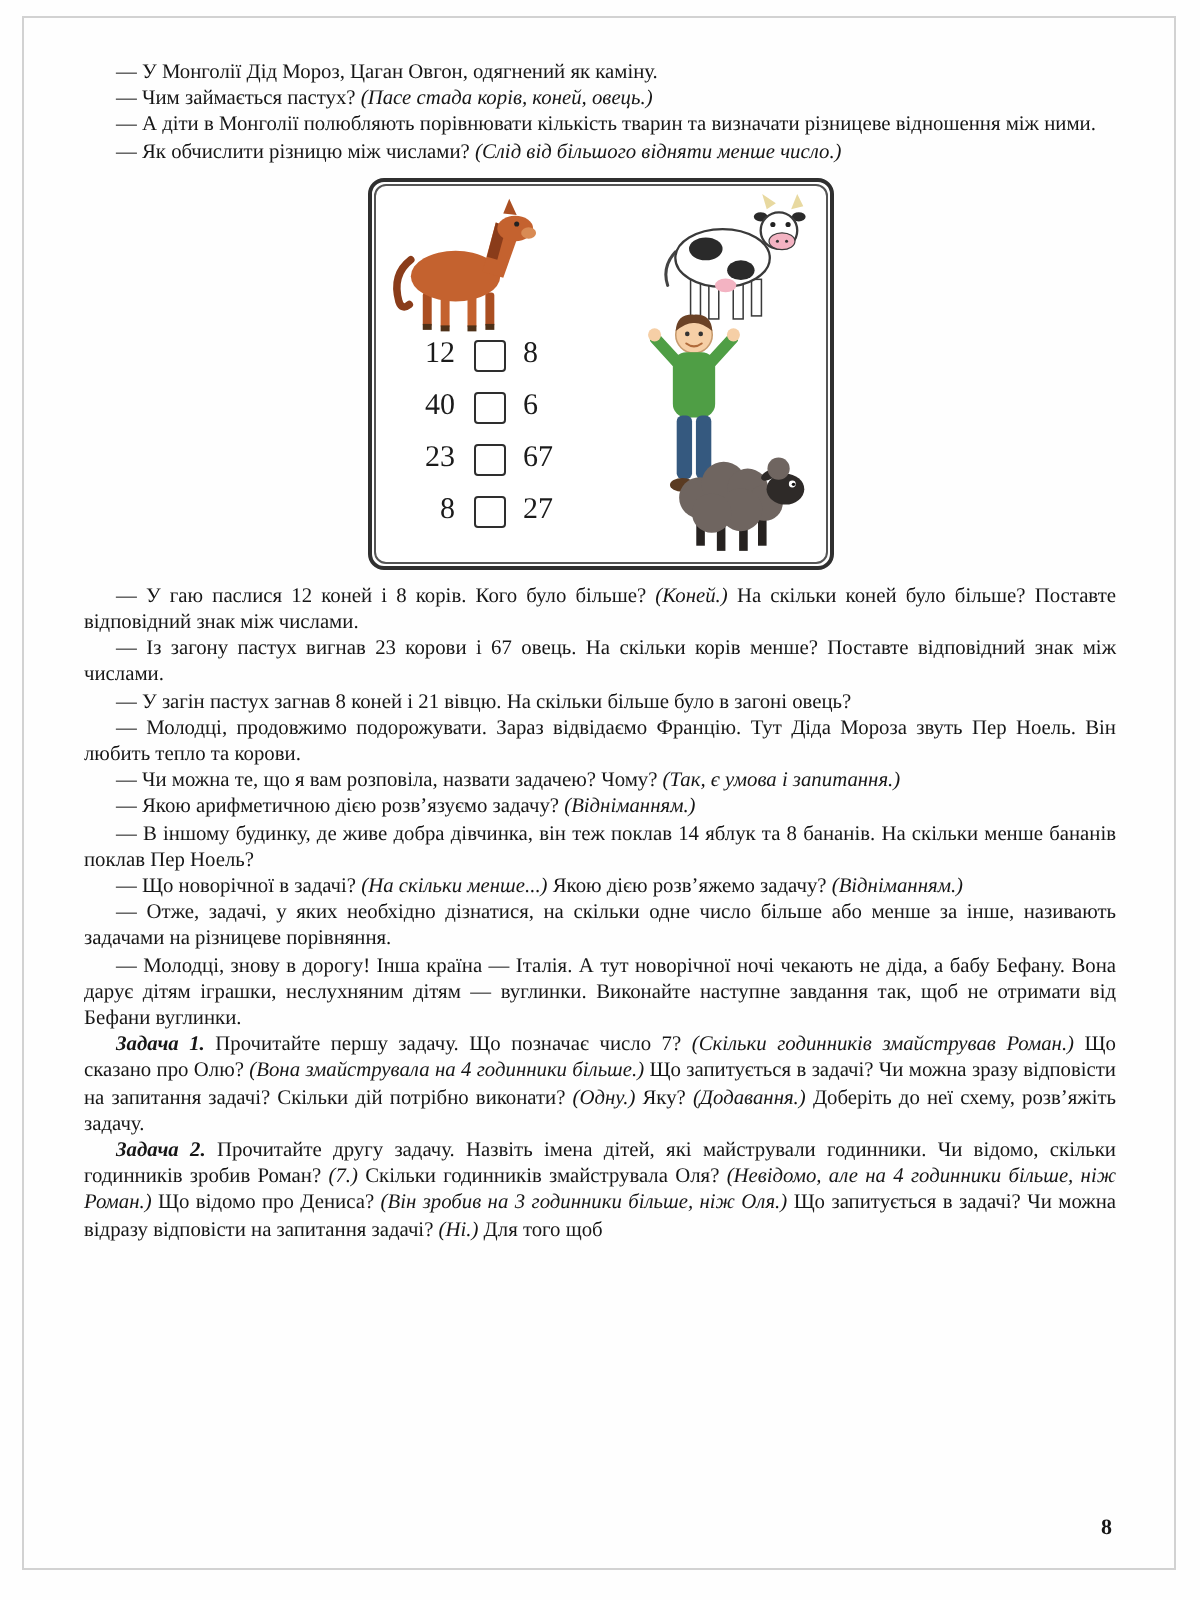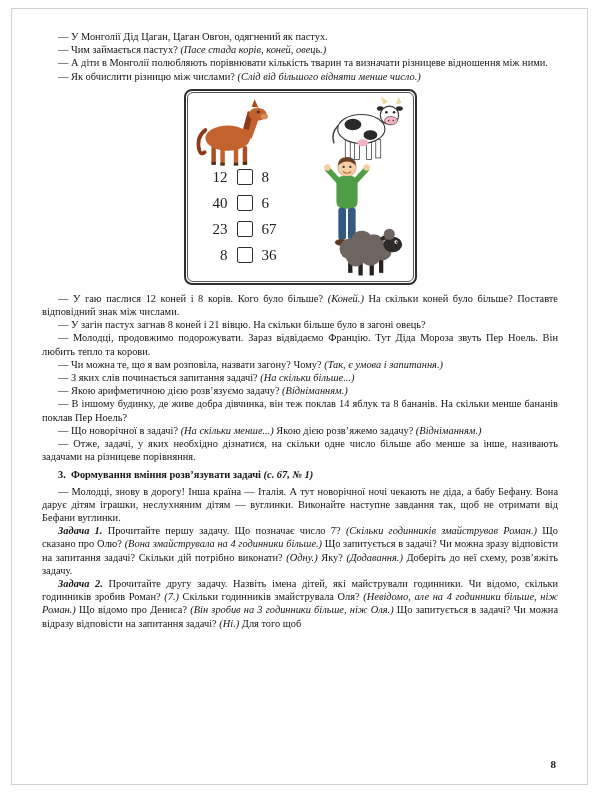--- a/index.html
+++ b/index.html
@@ -31,39 +31,39 @@
   .illus::after {
     content:""; position:absolute; inset:1px; border:1px solid #555;
     border-radius:6px; pointer-events:none;
   }
   .illus svg { position:absolute; }
   .svg-horse { left:6px;  top:6px;  width:82px; height:74px; }
   .svg-cow   { right:8px; top:4px;  width:80px; height:68px; }
   .svg-child { left:136px; top:62px; width:50px; height:100px; }
   .svg-sheep { left:138px; bottom:5px; width:86px; height:60px; }
   .numgrid { position:absolute; left:16px; top:78px; }
-  .numrow { display:flex; align-items:flex-start; height:17px; margin-bottom:9px; }
+  .numrow { display:flex; align-items:flex-end; height:17px; margin-bottom:9px; }
   .num { font-size:15px; width:26px; color:#1b1b1b; }
   .num.left  { text-align:right; margin-right:9px; }
   .num.right { text-align:left;  margin-left:9px; }
   .cmpbox {
     width:16px; height:16px; border:1.3px solid #2e2e2e; border-radius:2px;
     background:#fff; display:inline-block; flex:0 0 auto;
   }
 </style>
 </head>
 <body>
 
 <div class="page">
   <div class="scan-frame"></div>
 
   <div class="content">
 
     <div>
-        <p class="para"><span>— У Монголії Дід Цаган, Цаган Овгон, одягнений як пастух.</span></p>
+        <p class="para"><span>— У Монголії Дід Мороз, Цаган Овгон, одягнений як каміну.</span></p>
         <p class="para"><span>— Чим займається пастух? </span><span class="it">(Пасе стада корів, коней, овець.)</span></p>
         <p class="para"><span>— А діти в Монголії полюбляють порівнювати кількість тварин та визначати різницеве відношення між ними.</span></p>
         <p class="para"><span>— Як обчислити різницю між числами? </span><span class="it">(Слід від більшого відняти менше число.)</span></p>
       </div>
 
     <div class="illus">
 
       <svg class="svg-horse" viewBox="0 0 110 95">
         <path d="M18,42 Q5,52 10,70 Q12,76 17,72" fill="none" stroke="#8a3c1a" stroke-width="5" stroke-linecap="round"></path>
         <rect x="26" y="64" width="6" height="23" rx="2" fill="#ab4f22"></rect>
@@ -154,43 +154,40 @@
           <span class="num right">6</span>
         </div>
         <div class="numrow">
           <span class="num left">23</span>
           <span class="cmpbox"></span>
           <span class="num right">67</span>
         </div>
         <div class="numrow">
           <span class="num left">8</span>
           <span class="cmpbox"></span>
-          <span class="num right">36</span>
+          <span class="num right">27</span>
         </div>
       </div>
     </div>
 
     <div>
         <p class="para"><span>— У гаю паслися 12 коней і 8 корів. Кого було більше? </span><span class="it">(Коней.)</span><span> На скільки коней було більше? Поставте відповідний знак між числами.</span></p>
+        <p class="para"><span>— Із загону пастух вигнав 23 корови і 67 овець. На скільки корів менше? Поставте відповідний знак між числами.</span></p>
         <p class="para"><span>— У загін пастух загнав 8 коней і 21 вівцю. На скільки більше було в загоні овець?</span></p>
       </div>
 
     <div>
         <p class="para"><span>— Молодці, продовжимо подорожувати. Зараз відвідаємо Францію. Тут Діда Мороза звуть Пер Ноель. Він любить тепло та корови.</span></p>
-        <p class="para"><span>— Чи можна те, що я вам розповіла, назвати загону? Чому? </span><span class="it">(Так, є умова і запитання.)</span></p>
-        <p class="para"><span>— З яких слів починається запитання задачі? </span><span class="it">(На скільки більше...)</span></p>
+        <p class="para"><span>— Чи можна те, що я вам розповіла, назвати задачею? Чому? </span><span class="it">(Так, є умова і запитання.)</span></p>
         <p class="para"><span>— Якою арифметичною дією розв’язуємо задачу? </span><span class="it">(Відніманням.)</span></p>
         <p class="para"><span>— В іншому будинку, де живе добра дівчинка, він теж поклав 14 яблук та 8 бананів. На скільки менше бананів поклав Пер Ноель?</span></p>
         <p class="para"><span>— Що новорічної в задачі? </span><span class="it">(На скільки менше...)</span><span> Якою дією розв’яжемо задачу? </span><span class="it">(Відніманням.)</span></p>
         <p class="para"><span>— Отже, задачі, у яких необхідно дізнатися, на скільки одне число більше або менше за інше, називають задачами на різницеве порівняння.</span></p>
       </div>
 
-    <div>
-        <p class="para heading"><span>3. Формування вміння розв’язувати задачі </span><span class="it">(с. 67, № 1)</span></p>
-      </div>
     <div>
         <p class="para"><span>— Молодці, знову в дорогу! Інша країна — Італія. А тут новорічної ночі чекають не діда, а бабу Бефану. Вона дарує дітям іграшки, неслухняним дітям — вуглинки. Виконайте наступне завдання так, щоб не отримати від Бефани вуглинки.</span></p>
         <p class="para"><span class="it bd">Задача 1.</span><span> Прочитайте першу задачу. Що позначає число 7? </span><span class="it">(Скільки годинників змайстрував Роман.)</span><span> Що сказано про Олю? </span><span class="it">(Вона змайструвала на 4 годинники більше.)</span><span> Що запитується в задачі? Чи можна зразу відповісти на запитання задачі? Скільки дій потрібно виконати? </span><span class="it">(Одну.)</span><span> Яку? </span><span class="it">(Додавання.)</span><span> Доберіть до неї схему, розв’яжіть задачу.</span></p>
         <p class="para"><span class="it bd">Задача 2.</span><span> Прочитайте другу задачу. Назвіть імена дітей, які майстрували годинники. Чи відомо, скільки годинників зробив Роман? </span><span class="it">(7.)</span><span> Скільки годинників змайструвала Оля? </span><span class="it">(Невідомо, але на 4 годинники більше, ніж Роман.)</span><span> Що відомо про Дениса? </span><span class="it">(Він зробив на 3 годинники більше, ніж Оля.)</span><span> Що запитується в задачі? Чи можна відразу відповісти на запитання задачі? </span><span class="it">(Ні.)</span><span> Для того щоб</span></p>
       </div>
 
   </div>
 
   <div class="pagenum">8</div>
 </div>

